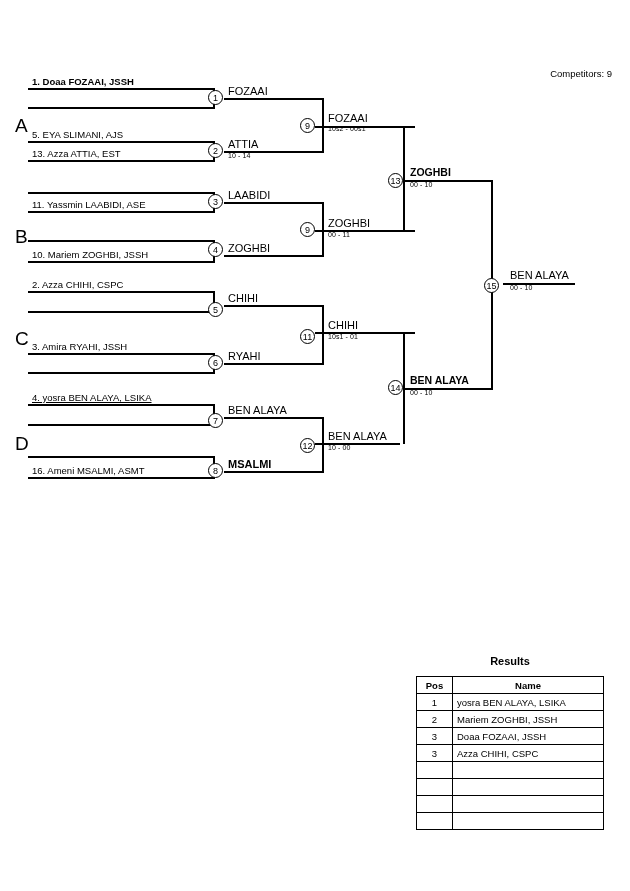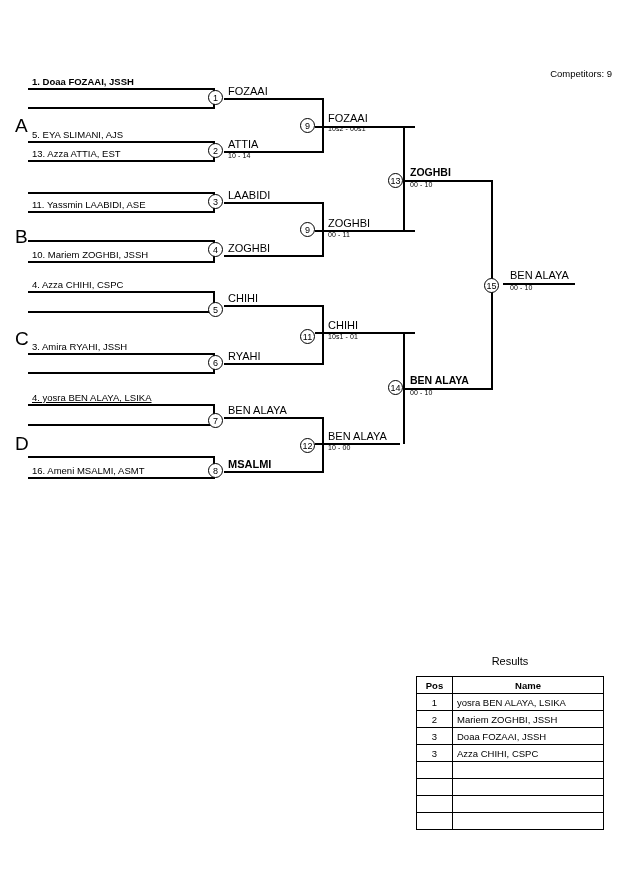--- a/index.html
+++ b/index.html
@@ -42,21 +42,21 @@
     font-size:9px;line-height:15px;text-align:center;
     box-sizing:border-box;
   }
 
   .grouplabel{
     position:absolute;font-size:19px;line-height:19px;
   }
 
   
   .results-title{
-    position:absolute;font-size:11px;font-weight:normal;text-align:center;
+    position:absolute;font-size:11px;font-weight:bold;text-align:center;
     width:188px;left:416px;top:655px;
   }
   .results-table{
     position:absolute;left:416px;top:676px;width:188px;
     border-collapse:collapse;
     border:1.5px solid #000;
   }
   .results-table td,.results-table th{
     border:1px solid #000;height:17px;font-size:9.5px;font-weight:normal;
     padding:0 4px;box-sizing:border-box;
@@ -105,21 +105,21 @@
   <div class="hline" style="left:224px;top:202px;width:100px;"></div>
 
   <div class="hline" style="left:28px;top:240px;width:187px;"></div>
   <div class="entrant" style="left:32px;top:249px;">10. Mariem ZOGHBI, JSSH</div>
   <div class="hline" style="left:28px;top:261px;width:187px;"></div>
   <div class="vline" style="left:213px;top:240px;height:21px;"></div>
   <div class="mnum" style="left:208px;top:242px;">4</div>
   <div class="wname" style="left:228px;top:243px;">ZOGHBI</div>
   <div class="hline" style="left:224px;top:255px;width:100px;"></div>
 
-  <div class="entrant" style="left:32px;top:279px;">4. Azza CHIHI, CSPC</div>
+  <div class="entrant" style="left:32px;top:279px;">2. Azza CHIHI, CSPC</div>
   <div class="hline" style="left:28px;top:291px;width:187px;"></div>
   <div class="hline" style="left:28px;top:311px;width:187px;"></div>
   <div class="vline" style="left:213px;top:291px;height:21px;"></div>
   <div class="mnum" style="left:208px;top:302px;">5</div>
   <div class="wname" style="left:228px;top:293px;">CHIHI</div>
   <div class="hline" style="left:224px;top:305px;width:100px;"></div>
 
   <div class="entrant" style="left:32px;top:341px;">3. Amira RYAHI, JSSH</div>
   <div class="hline" style="left:28px;top:353px;width:187px;"></div>
   <div class="hline" style="left:28px;top:372px;width:187px;"></div>

